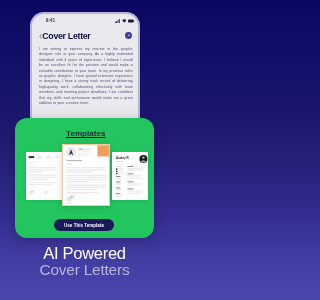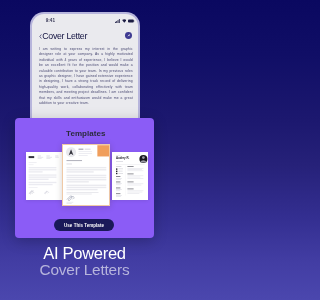--- a/index.html
+++ b/index.html
@@ -9,26 +9,26 @@
  position:relative;-webkit-font-smoothing:antialiased;}
 
 
 .phone{position:absolute;left:29.5px;top:12px;width:110.5px;height:128px;background:#b7b5dc;border-radius:14px;padding:2.2px;}
 .screen{width:100%;height:100%;background:#eaeaee;border-radius:12.2px;overflow:hidden;position:relative;}
 .statusbar{height:13px;display:flex;align-items:flex-end;justify-content:space-between;padding:0 3.2px 3.8px 14px;}
 .time{font-size:4.6px;font-weight:bold;color:#3a3a58;letter-spacing:.05px;line-height:5px;}
 .sb-icons{display:flex;align-items:flex-end;gap:1.7px;height:4px;}
 .navbar{height:18px;display:flex;align-items:center;padding:0 6px 0 5.4px;}
 .chev{width:3px;height:5px;margin-left:1.6px;margin-right:.6px;display:flex;align-items:center;flex:none;line-height:0;}
-.title{font-size:8.8px;font-weight:normal;color:#121240;margin-left:0px;letter-spacing:-.3px;}
+.title{font-size:8.8px;font-weight:bold;color:#121240;margin-left:0px;letter-spacing:-.3px;}
 .sendbtn{margin-left:auto;width:6.9px;height:6.9px;margin-bottom:1px;border-radius:50%;background:#3f3b92;display:flex;align-items:center;justify-content:center;flex:none;line-height:0;}
 .body-text{padding:1.5px 5px 0 7.4px;font-size:3.3px;line-height:5.45px;color:#44446f;text-align:justify;letter-spacing:.17px;word-spacing:.1px;hyphens:auto;-webkit-hyphens:auto;}
 
 
-.card{position:absolute;left:15px;top:118px;width:139px;height:120px;background:#8b5cf6;border-radius:4px;box-shadow:0 3px 14px rgba(0,0,0,.22);}
+.card{position:absolute;left:15px;top:118px;width:139px;height:120px;background:#22c55e;border-radius:12px;box-shadow:0 3px 14px rgba(0,0,0,.22);text-decoration:underline;}
 .card h2{font-size:8px;font-weight:bold;color:#2b2b3d;text-align:center;margin-top:11.4px;letter-spacing:.05px;padding-left:2.6px;}
 
 .tpl{position:absolute;background:#fff;overflow:hidden;}
 .tpl-l{left:11px;top:34px;width:36px;height:48px;box-shadow:0 .8px 3.5px rgba(40,40,70,.18);}
 .tpl-c{left:47px;top:26px;width:48px;height:62px;box-shadow:0 1.2px 6px rgba(60,40,20,.22);border:.7px solid #efc9a6;}
 .tpl-r{left:97px;top:34px;width:36px;height:48px;box-shadow:0 .8px 3.5px rgba(40,40,70,.18);}
 
 .btn{position:absolute;left:39px;top:101px;width:60px;height:12px;border-radius:6px;background:#1a1959;display:flex;align-items:center;justify-content:center;}
 .btn span{color:#fff;font-size:4.5px;font-weight:bold;letter-spacing:.03px;}
 

